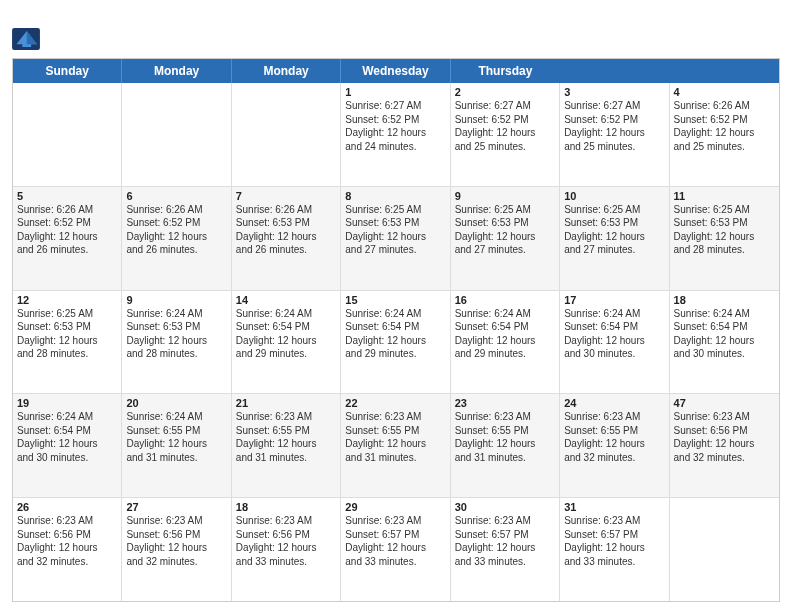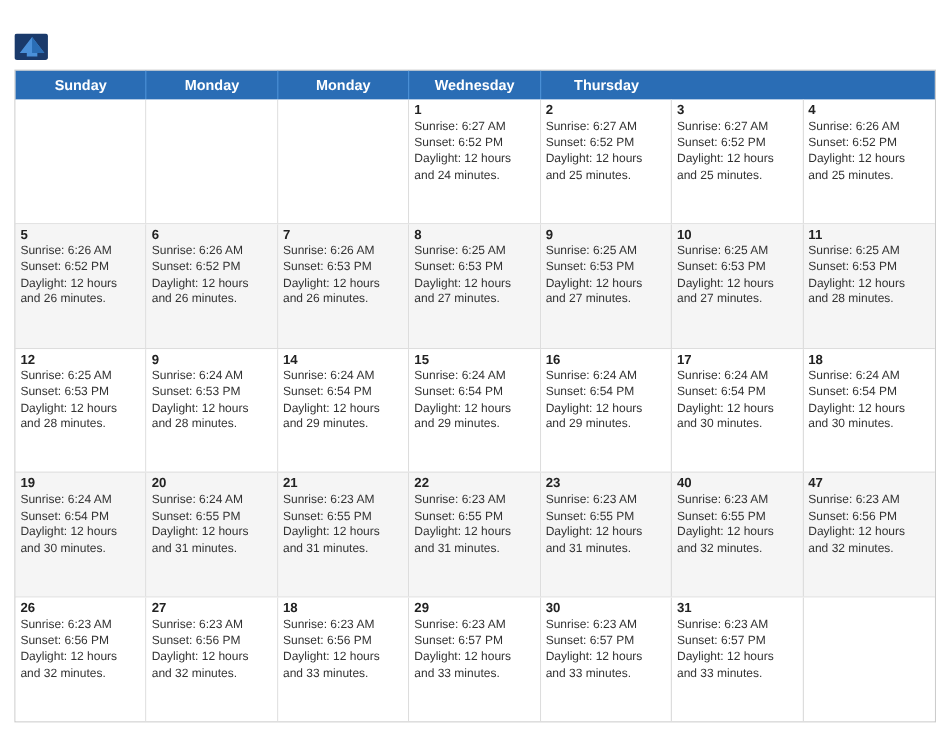--- a/index.html
+++ b/index.html
@@ -302,21 +302,21 @@
 and 31 minutes.</div>
           </div>
           <div class="cal-cell alt-row">
             <span class="cell-date">23</span>
             <div class="cell-info" style="white-space: pre-line;">Sunrise: 6:23 AM
 Sunset: 6:55 PM
 Daylight: 12 hours
 and 31 minutes.</div>
           </div>
           <div class="cal-cell alt-row">
-            <span class="cell-date">40</span>
+            <span class="cell-date">24</span>
             <div class="cell-info" style="white-space: pre-line;">Sunrise: 6:23 AM
 Sunset: 6:55 PM
 Daylight: 12 hours
 and 32 minutes.</div>
           </div>
           <div class="cal-cell alt-row">
             <span class="cell-date">47</span>
             <div class="cell-info" style="white-space: pre-line;">Sunrise: 6:23 AM
 Sunset: 6:56 PM
 Daylight: 12 hours

